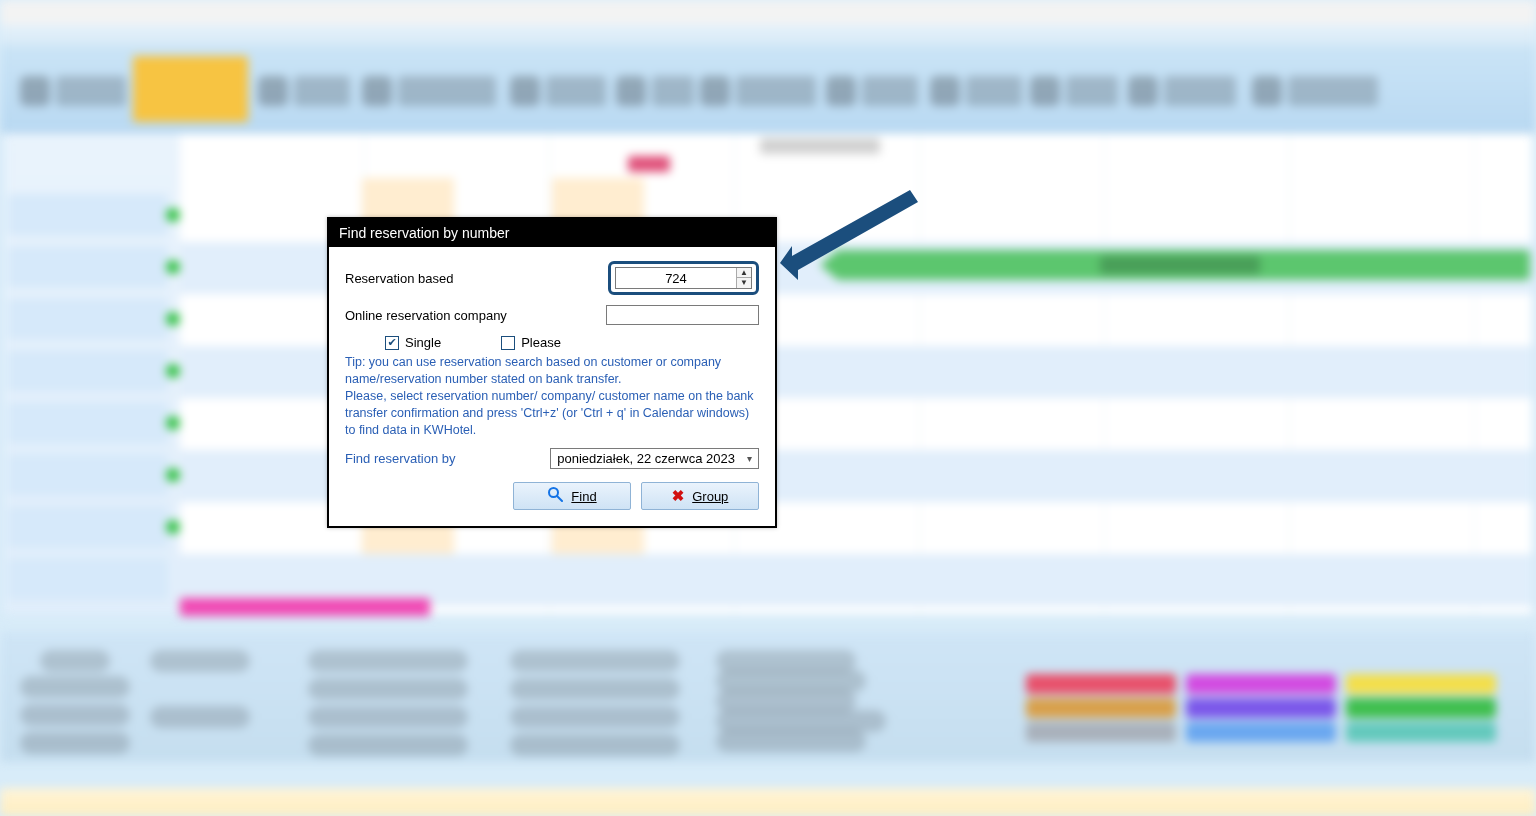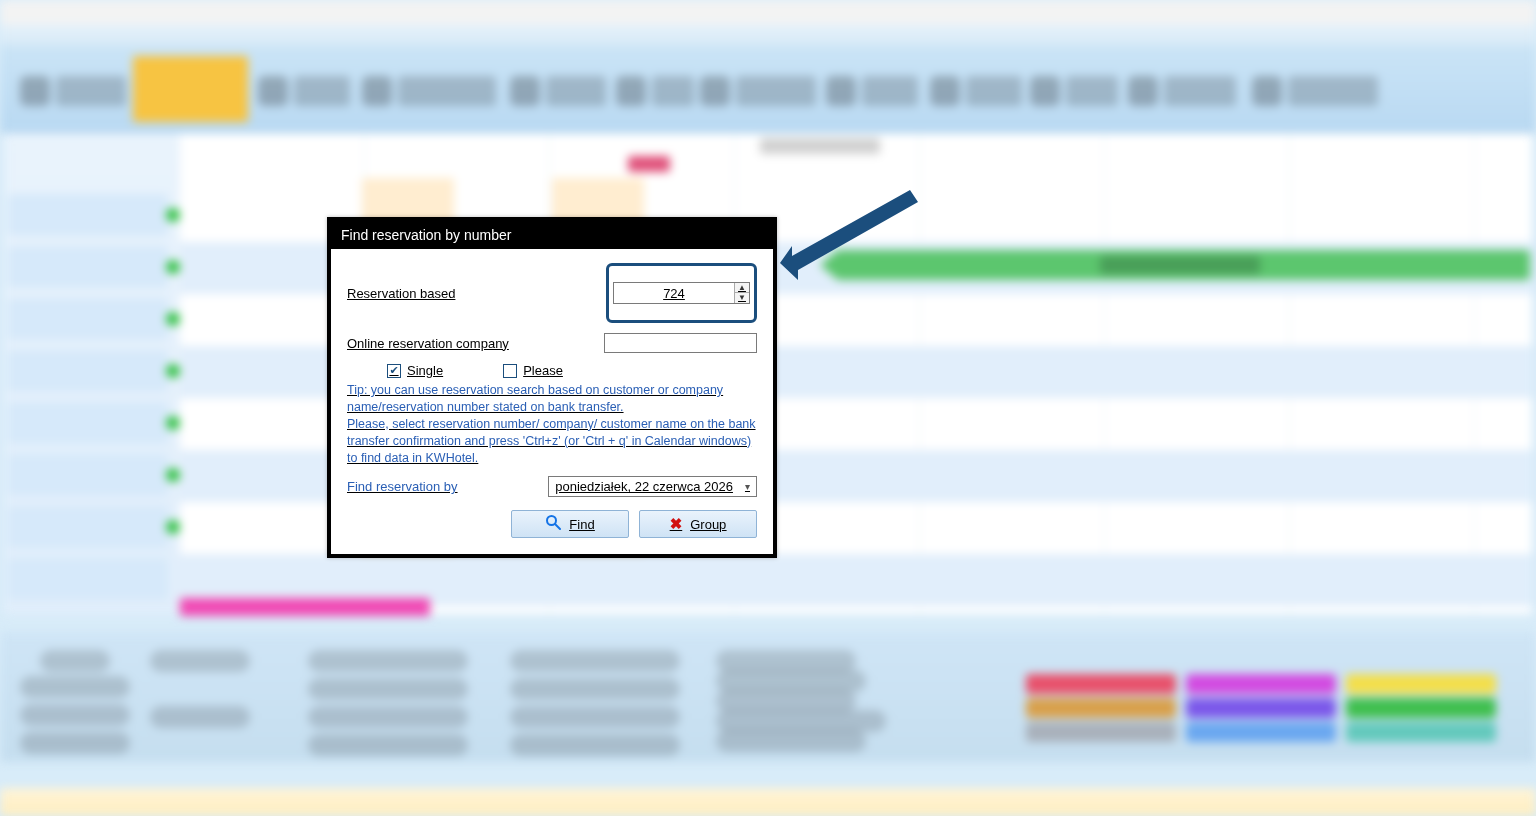--- a/index.html
+++ b/index.html
@@ -58,30 +58,30 @@
     .bg-bottom-panel{position:absolute;left:0;top:632px;right:0;height:130px;
                      background:linear-gradient(#cfe5f6,#c5deef);}
     .bp-pill{position:absolute;height:22px;border-radius:11px;background:rgba(0,0,0,.15);}
     .bp-chip{position:absolute;height:20px;border-radius:4px;}
     .bg-status{position:absolute;left:0;bottom:0;right:0;height:28px;
                background:linear-gradient(#fff4d7,#feeec0);}
     
     .arrow-svg{position:absolute;left:770px;top:178px;z-index:3;pointer-events:none;}
     .dlg{
       position:absolute; left:327px; top:217px; width:450px; background:#fff;
-      border:4px solid #000000; box-shadow: 0 0 4px rgba(0,0,0,.25);
+      border:2px solid #000000; box-shadow: 0 0 4px rgba(0,0,0,.25);
       z-index:2;
-      font-size:13px; color:#000;text-decoration:underline;
+      font-size:13px; color:#000;
     }
     .dlg-titlebar{background:#000;color:#fff;padding:6px 10px;font-size:14px;}
     .dlg-body{padding:14px 16px 16px;}
     .row{display:flex;align-items:center;margin-bottom:10px;}
     .row label{flex:1;}
     .highlight-box{
-      border:3px solid #1b4e7d;border-radius:6px;padding:16px 4px;
+      border:3px solid #1b4e7d;border-radius:6px;padding:3px 4px;
       display:inline-flex;align-items:center;
     }
     .spinner{
       display:flex;border:1px solid #7a7a7a;background:#fff;height:22px;
     }
     .spinner input{
       width:120px;border:none;outline:none;text-align:center;font-size:13px;
       font-family:inherit;
     }
     .spin-btns{display:flex;flex-direction:column;border-left:1px solid #aaa;}
@@ -254,21 +254,21 @@
         <span>Please</span>
       </div>
     </div>
 
     <div class="tip" style="white-space:pre-line;">Tip: you can use reservation search based on customer or company name/reservation number stated on bank transfer.
 Please, select reservation number/ company/ customer name on the bank transfer confirmation and press 'Ctrl+z' (or 'Ctrl + q' in Calendar windows) to find data in KWHotel.</div>
 
     <div class="findby">
       <span class="findby-label">Find reservation by</span>
       <span class="date-sel">
-        <span>poniedziałek, 22   czerwca    2026</span>
+        <span>poniedziałek, 22   czerwca    2023</span>
         <span class="chev">▾</span>
       </span>
     </div>
 
     <div class="btns">
       <div class="btn">
         <span class="ic-search">
           <svg width="16" height="16" viewBox="0 0 16 16">
               <circle cx="6.5" cy="6.5" r="4.5" fill="none" stroke="#1473e6" stroke-width="2"></circle>
               <line x1="10" y1="10" x2="15" y2="15" stroke="#1473e6" stroke-width="2" stroke-linecap="round"></line>

